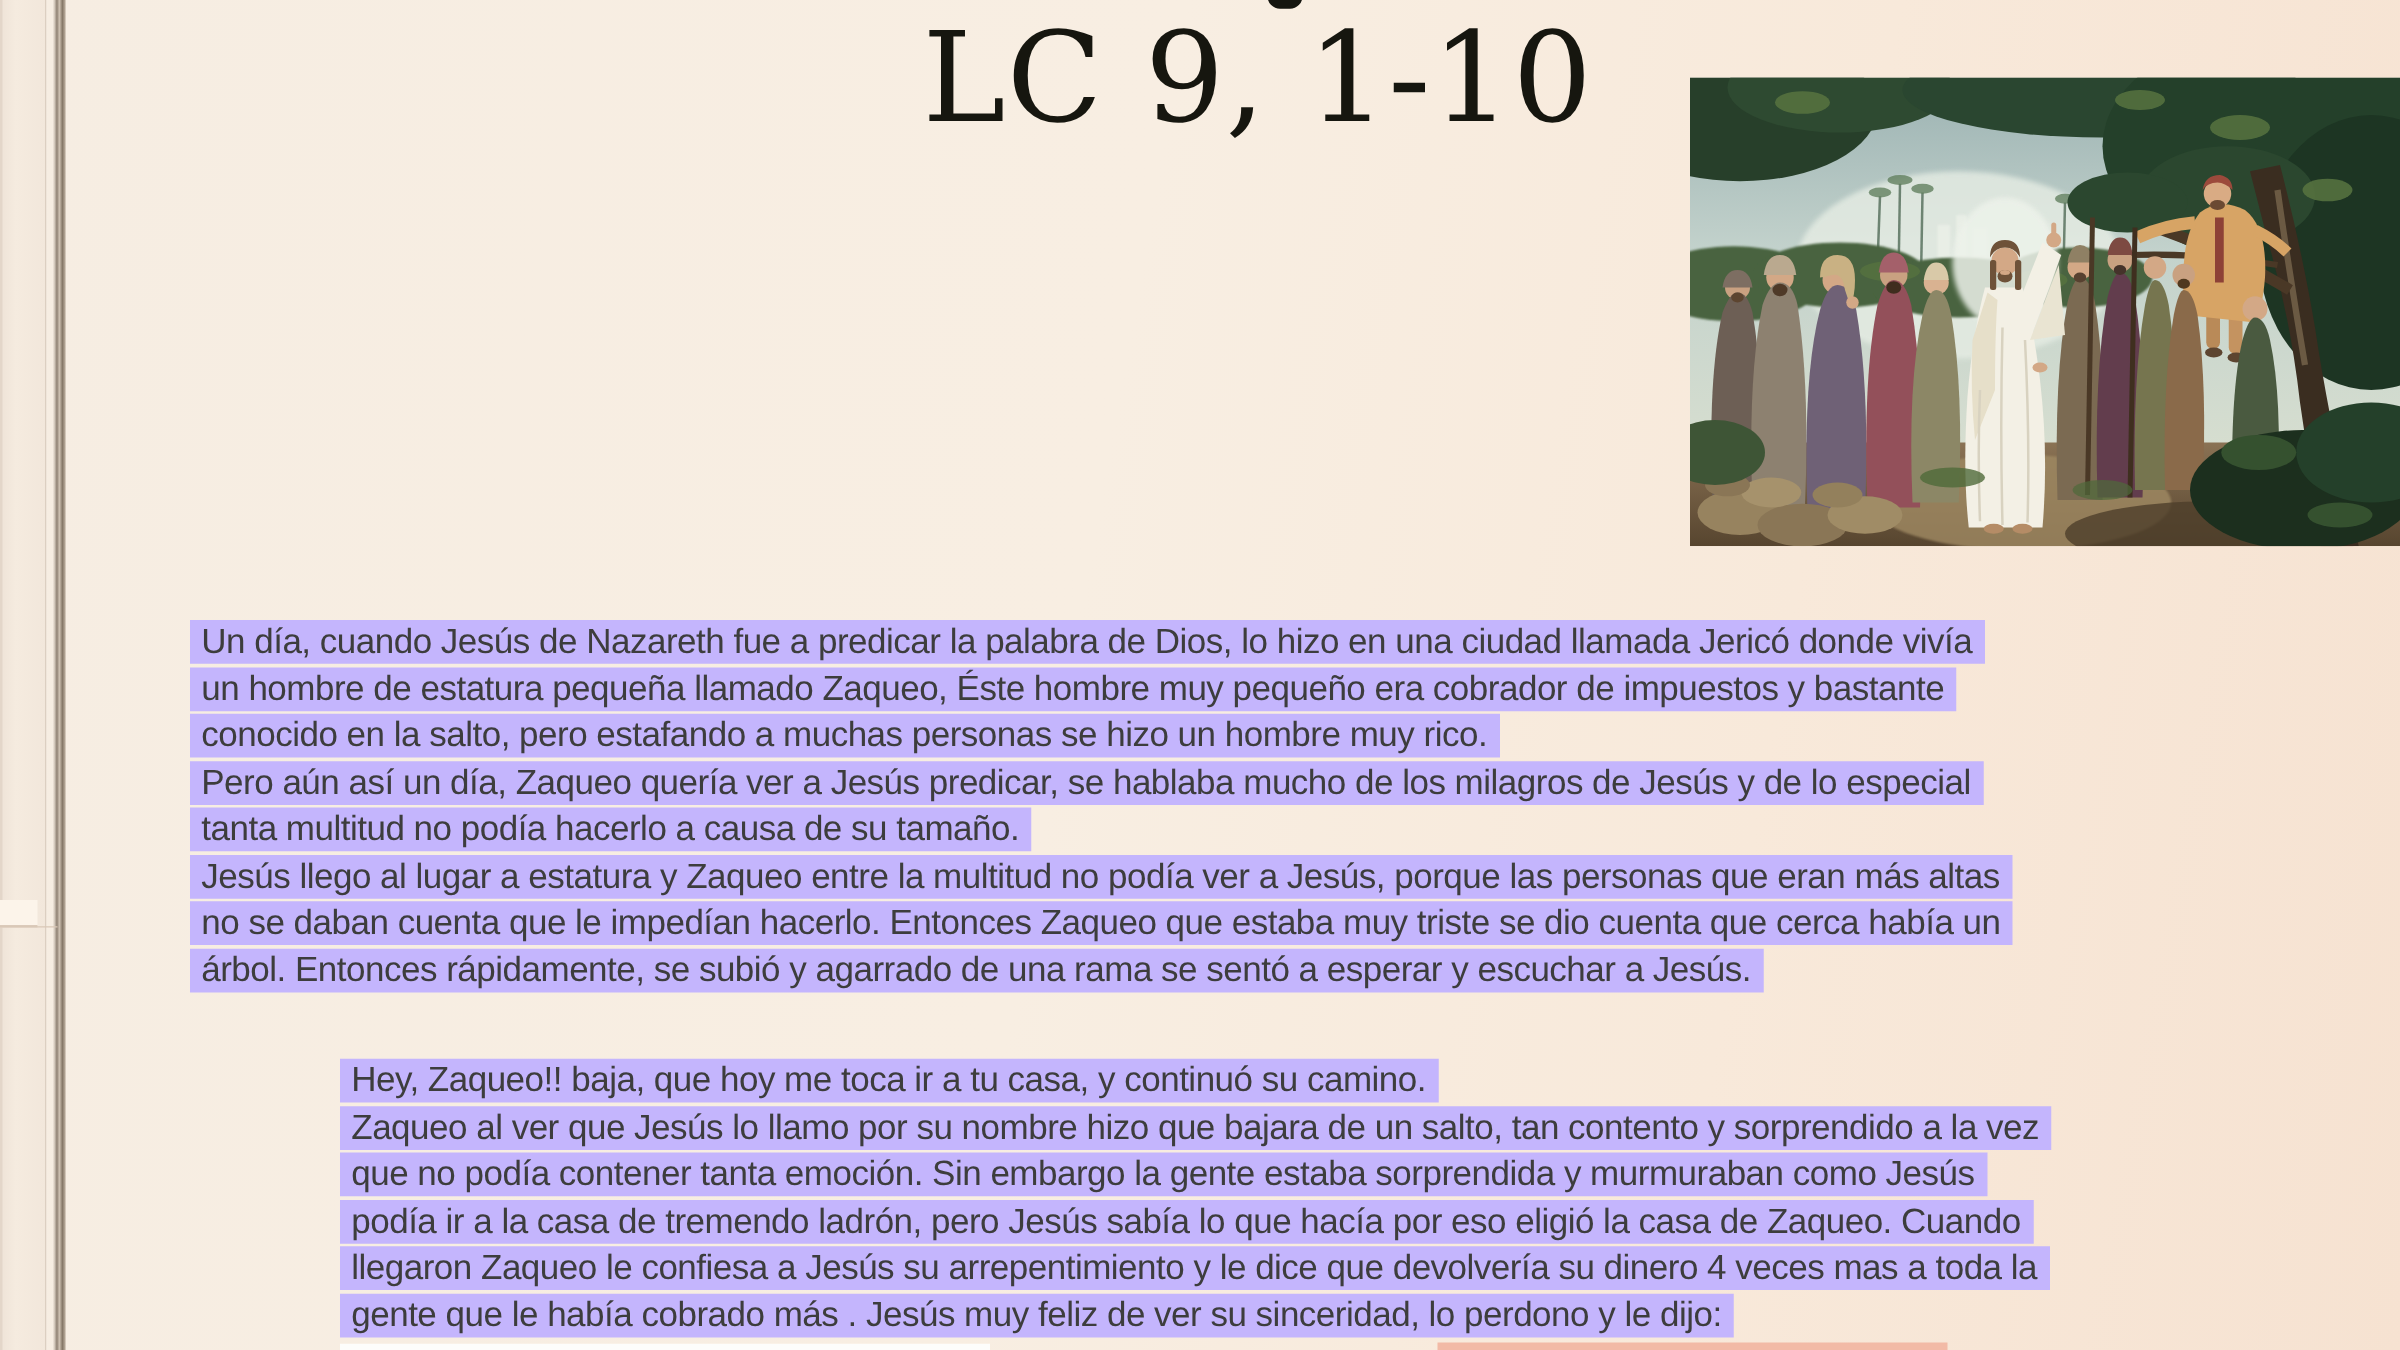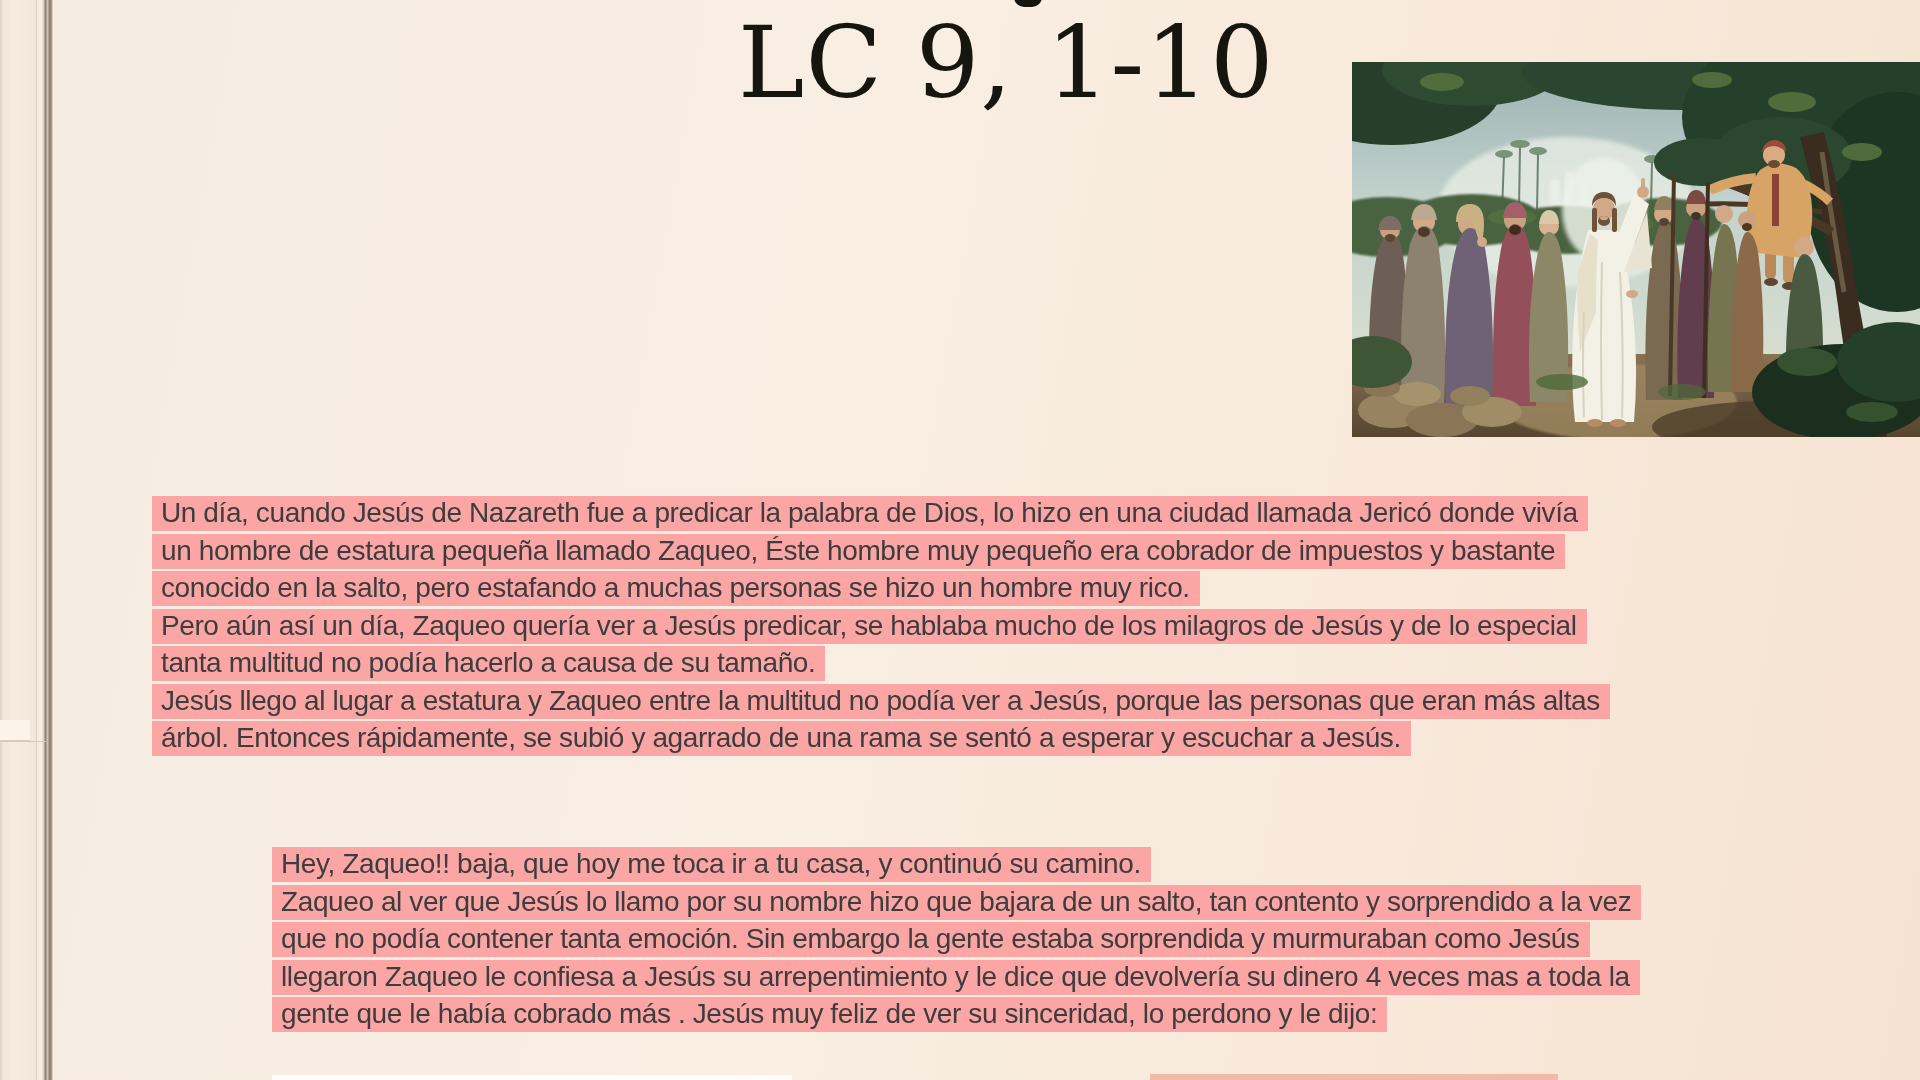--- a/index.html
+++ b/index.html
@@ -27,21 +27,21 @@
     background:#15150f;border-radius:0 0 14px 14px}
 
   
   .painting{position:absolute;left:1352px;top:62px;width:568px;height:375px;overflow:hidden}
   .painting svg{display:block}
 
   
   .story1{position:absolute;left:152px;top:496px}
   .story2{position:absolute;left:272px;top:847px}
   .line{height:37.5px;white-space:nowrap}
-  .line>span{display:inline-block;background:#fca5a5;color:#3d3d3d;
+  .line>span{display:inline-block;background:#c4b5fd;color:#3d3d3d;
     font-size:28px;line-height:33px;padding:0 10px 2px 9px;letter-spacing:-0.4px}
 
   
   .sliver-white{position:absolute;left:272px;bottom:0;width:520px;height:5px;background:#fdfdfb}
   .sliver-accent{position:absolute;left:1150px;bottom:0;width:408px;height:6px;background:#f2baa6}
 </style>
 </head>
 <body>
 
 <div class="page-edge"></div>
@@ -247,25 +247,27 @@
   </svg>
 </div>
 
 <div class="story1">
   <div class="line"><span>Un día, cuando Jesús de Nazareth fue a predicar la palabra de Dios, lo hizo en una ciudad llamada Jericó donde vivía</span></div>
   <div class="line"><span>un hombre de estatura pequeña llamado Zaqueo, Éste hombre muy pequeño era cobrador de impuestos y bastante</span></div>
   <div class="line"><span>conocido en la salto, pero estafando a muchas personas se hizo un hombre muy rico.</span></div>
   <div class="line"><span>Pero aún así un día, Zaqueo quería ver a Jesús predicar, se hablaba mucho de los milagros de Jesús y de lo especial</span></div>
   <div class="line"><span>tanta multitud no podía hacerlo a causa de su tamaño.</span></div>
   <div class="line"><span>Jesús llego al lugar a estatura y Zaqueo entre la multitud no podía ver a Jesús, porque las personas que eran más altas</span></div>
+  <div class="line"><span>no se daban cuenta que le impedían hacerlo. Entonces Zaqueo que estaba muy triste se dio cuenta que cerca había un</span></div>
   <div class="line"><span>árbol. Entonces rápidamente, se subió y agarrado de una rama se sentó a esperar y escuchar a Jesús.</span></div>
 </div>
 
 <div class="story2">
   <div class="line"><span>Hey, Zaqueo!! baja, que hoy me toca ir a tu casa, y continuó su camino.</span></div>
   <div class="line"><span>Zaqueo al ver que Jesús lo llamo por su nombre hizo que bajara de un salto, tan contento y sorprendido a la vez</span></div>
   <div class="line"><span>que no podía contener tanta emoción. Sin embargo la gente estaba sorprendida y murmuraban como Jesús</span></div>
+  <div class="line"><span>podía ir a la casa de tremendo ladrón, pero Jesús sabía lo que hacía por eso eligió la casa de Zaqueo. Cuando</span></div>
   <div class="line"><span>llegaron Zaqueo le confiesa a Jesús su arrepentimiento y le dice que devolvería su dinero 4 veces mas a toda la</span></div>
   <div class="line"><span>gente que le había cobrado más . Jesús muy feliz de ver su sinceridad, lo perdono y le dijo:</span></div>
 </div>
 
 <div class="sliver-white"></div>
 <div class="sliver-accent"></div>
 
 </body></html>

